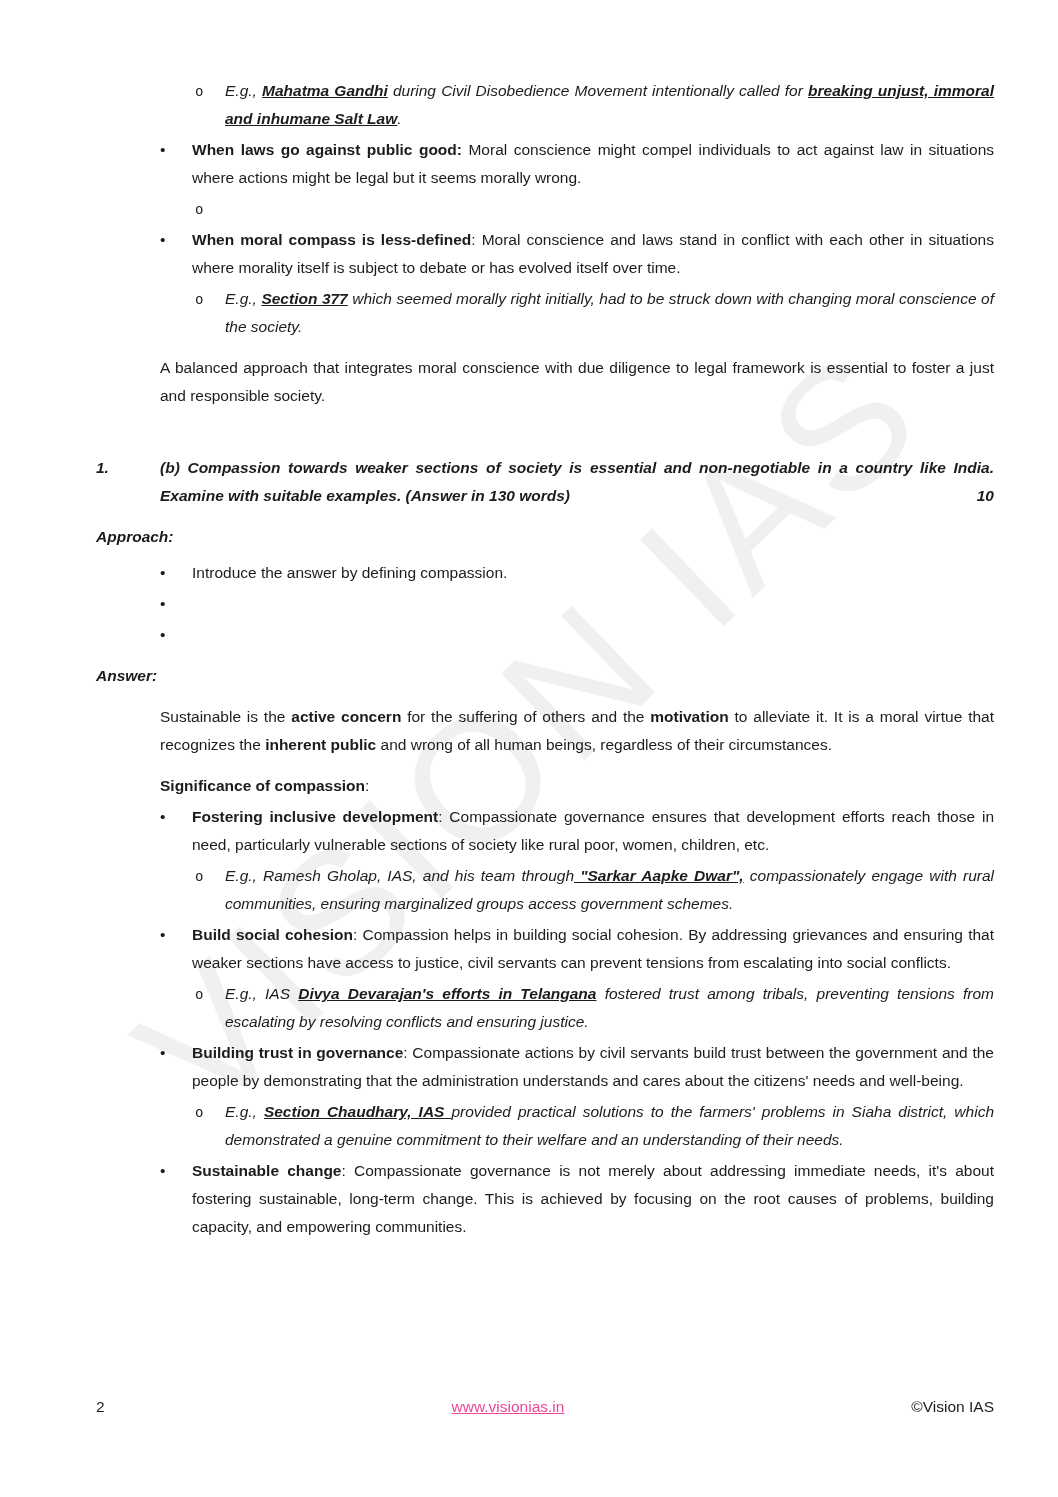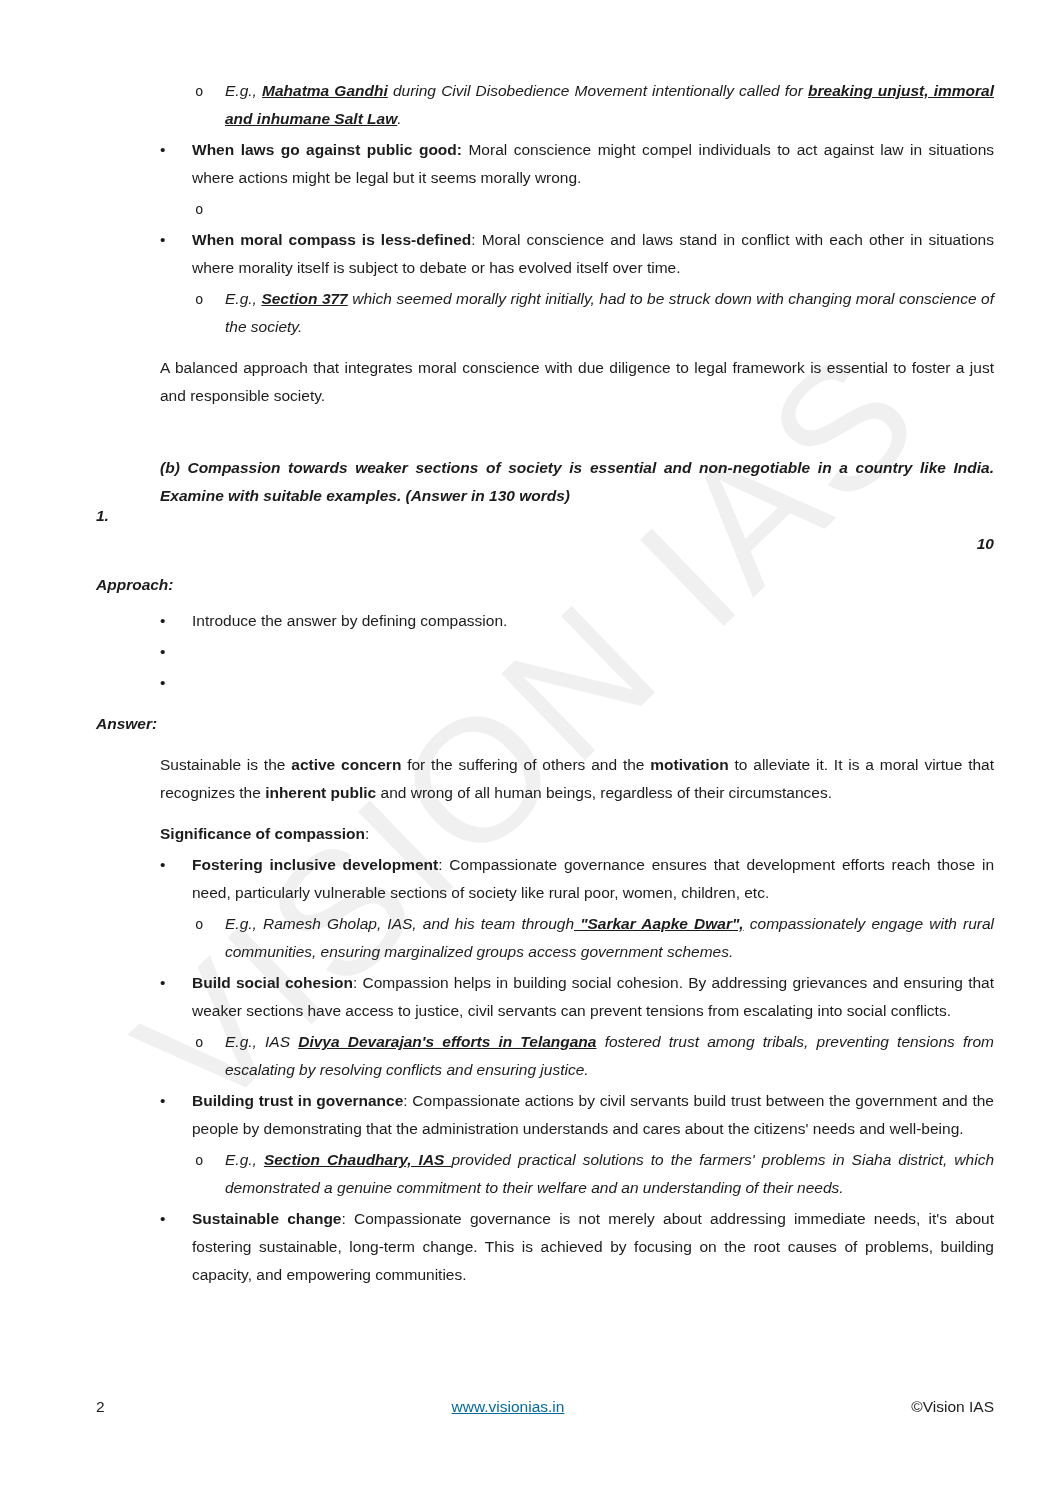--- a/index.html
+++ b/index.html
@@ -25,21 +25,21 @@
     user-select: none;
   }
   .content {
     position: absolute;
     left: 96px; right: 64px; top: 74px;
     z-index: 1;
     font-size: 15.5px;
     line-height: 28px;
   }
   .b { font-weight: 700; }
-  .i { font-style: italic; margin-top: 48px; }
+  .i { font-style: italic; }
   .u { text-decoration: underline; }
 
   .li { display: flex; margin-top: 3px; }
   .li .marker { flex: none; }
   .li.b1 { padding-left: 64px; }
   .li.b1 .marker { width: 32px; }
   .li.b2 { padding-left: 99px; }
   .li.b2 .marker { width: 30px; font-family: "DejaVu Sans Mono", monospace; font-size: 14px; }
   .li-body { flex: 1; text-align: justify; }
 
@@ -56,21 +56,21 @@
   .footer {
     position: absolute;
     left: 96px; right: 64px; top: 1398px;
     display: flex;
     align-items: center;
     justify-content: space-between;
     font-size: 15.5px;
     z-index: 1;
   }
   .footer a, .footer .site-link {
-    color: #0369a1;
+    color: #ec4899;
     text-decoration: underline;
     cursor: pointer;
   }
 </style>
 </head>
 <body>
 
 <div class="page">
   <div class="watermark">VISION IAS</div>
 

